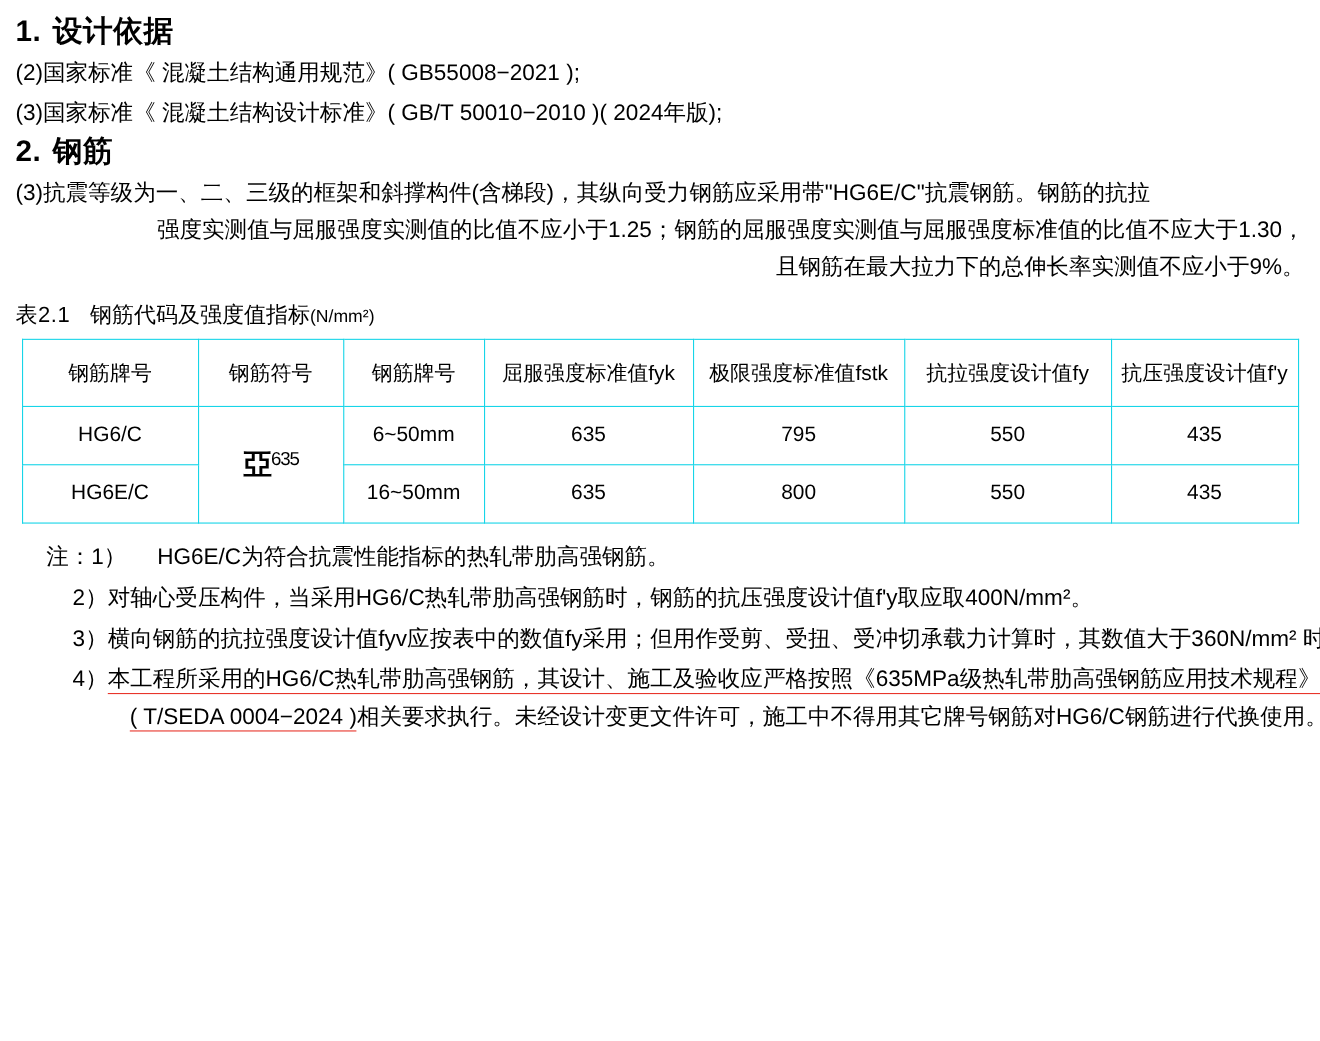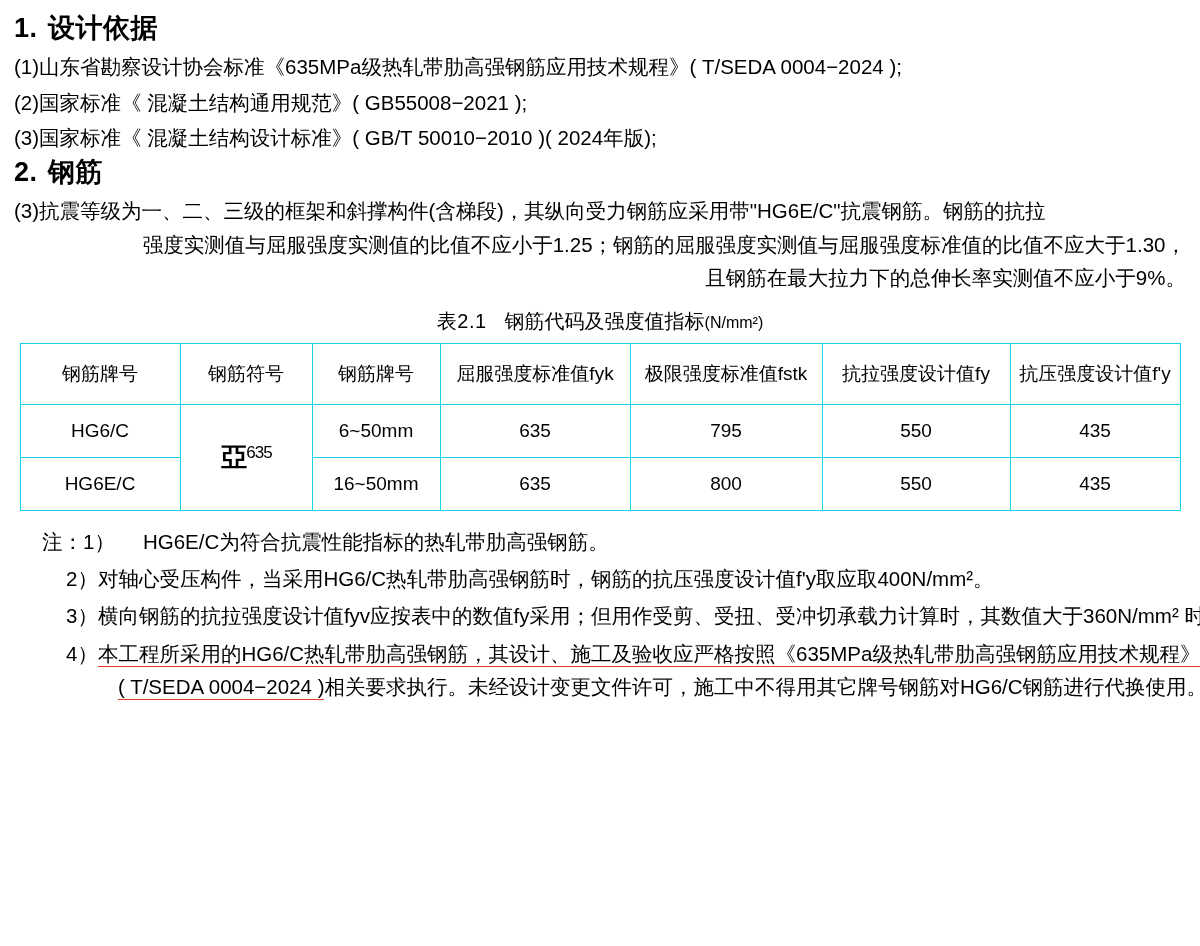--- a/index.html
+++ b/index.html
@@ -42,21 +42,20 @@
     font-size: 20.5px;
     line-height: 1.62;
     margin: 0 0 2px 0;
   }
   .para-block .l2 {
     padding-left: 32px;
     display: block;
     text-align: right;
   }
   .tbl-caption {
-    text-align: center;
     font-size: 20px;
     margin: 14px 0 8px 0;
   }
   .tbl-caption .cap-no {
     letter-spacing: 0.5px;
   }
   .tbl-caption .cap-name {
     margin-left: 18px;
     font-weight: 500;
   }
@@ -127,21 +126,20 @@
   }
 </style>
 </head>
 <body>
 
 <div class="page">
 
   <div class="sec-title">
     <span class="num">1.</span><span>设计依据</span>
   </div>
-  <p class="para">(1)山东省勘察设计协会标准《635MPa级热轧带肋高强钢筋应用技术规程》( T/SEDA 0004−2024 );</p>
   <p class="para">(2)国家标准《 混凝土结构通用规范》( GB55008−2021 );</p>
   <p class="para">(3)国家标准《 混凝土结构设计标准》( GB/T 50010−2010 )( 2024年版);</p>
 
   <div class="sec-title">
     <span class="num">2.</span><span>钢筋</span>
   </div>
   <div class="para-block">
     <span>(3)抗震等级为一、二、三级的框架和斜撑构件(含梯段)，其纵向受力钢筋应采用带"HG6E/C"抗震钢筋。钢筋的抗拉</span>
     <span class="l2">强度实测值与屈服强度实测值的比值不应小于1.25；钢筋的屈服强度实测值与屈服强度标准值的比值不应大于1.30，</span>
     <span class="l2">且钢筋在最大拉力下的总伸长率实测值不应小于9%。</span>

